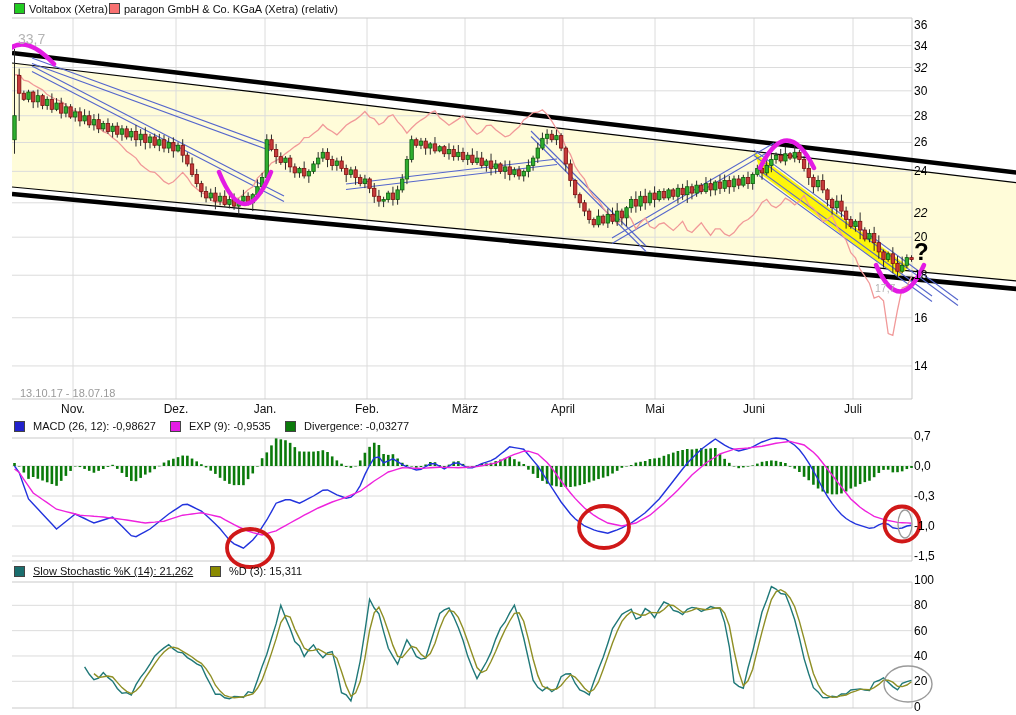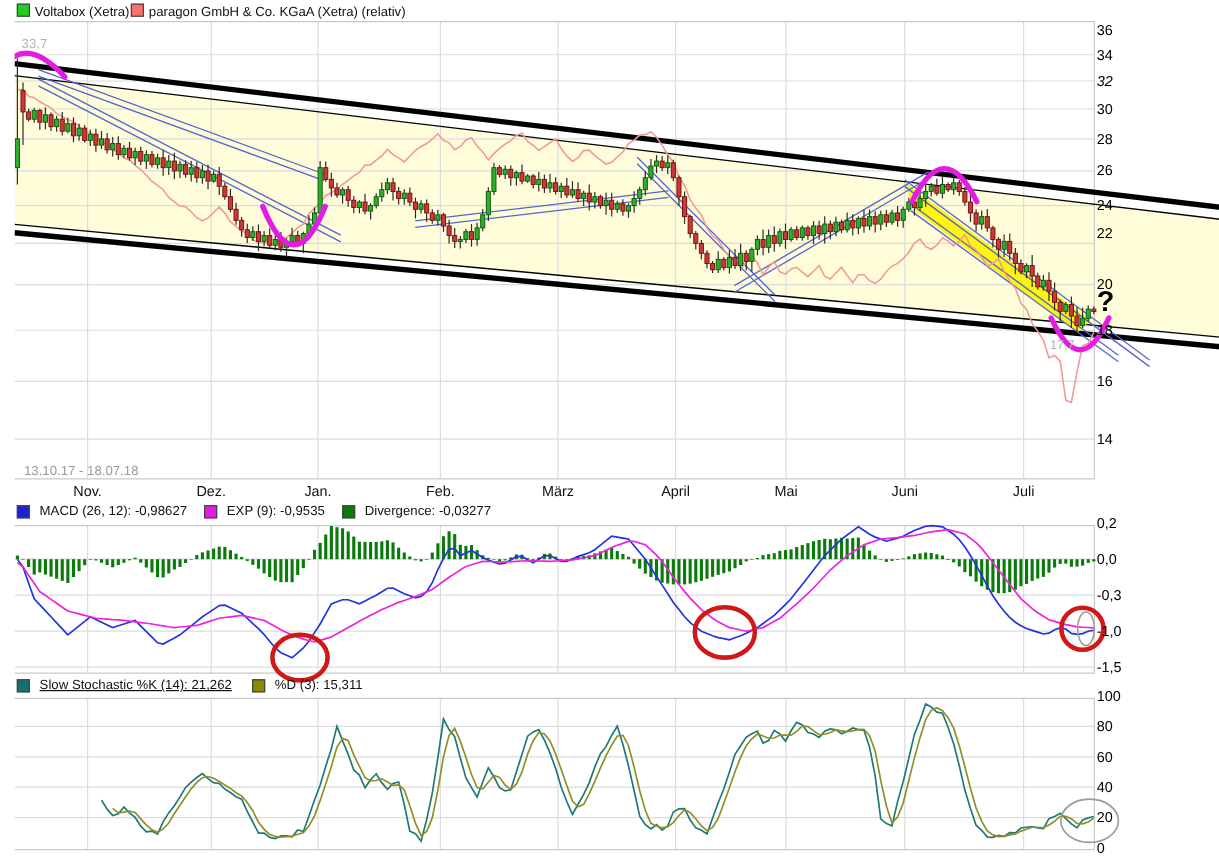--- a/index.html
+++ b/index.html
@@ -4,21 +4,21 @@
 <style>
   html,body{margin:0;padding:0;background:#fff;}
   .stage{position:relative;width:1016px;height:715px;background:#fff;overflow:hidden;
          font-family:"Liberation Sans","DejaVu Sans",sans-serif;margin-left:12px;}
   .stage svg{position:absolute;left:0;top:0;}
   .legend{position:absolute;display:flex;align-items:center;gap:4px;font-size:11px;color:#111;white-space:nowrap;}
   .sw{display:inline-block;width:9px;height:9px;border:1px solid #444;margin-right:4px;vertical-align:-1px;}
   .tick{position:absolute;font-size:12px;color:#000000;}
   .month{position:absolute;font-size:12px;color:#111;transform:translateX(-50%);}
   .daterange{position:absolute;left:8px;top:387px;font-size:11px;color:#9a9a9a;}
-  .faint{position:absolute;font-size:11px;color:#b4b4b4;}
+  .faint{position:absolute;font-size:14px;color:#b4b4b4;}
   .qmark{position:absolute;left:902px;top:238px;font-size:24px;font-weight:bold;color:#000;}
   .ann-red{position:absolute;left:760px;top:522px;font-size:17.5px;line-height:21.5px;font-weight:bold;color:#d01818;}
 </style>
 </head>
 <body>
 
 <div class="stage">
 
   <svg id="chart" width="1016" height="715" viewBox="0 0 1016 715">
       <polygon points="0,63 1016,184 1016,282 0,187" fill="#fffcd9"></polygon>
@@ -732,35 +732,35 @@
       <span>%D (3): 15,311</span>
   </div>
 
 <div class="tick" style="left: 902px; top: 18px;">36</div>
     <div class="tick" style="left: 902px; top: 38.6342px;">34</div>
     <div class="tick" style="left: 902px; top: 60.5197px; font-style: italic;">32</div>
     <div class="tick" style="left: 902px; top: 83.8181px;">30</div>
     <div class="tick" style="left: 902px; top: 108.725px;">28</div>
     <div class="tick" style="left: 902px; top: 135.477px;">26</div>
     <div class="tick" style="left: 902px; top: 164.373px;">24</div>
-    <div class="tick" style="left: 902px; top: 187px;">22</div>
+    <div class="tick" style="left: 902px; top: 206px; font-style: italic;">22</div>
     <div class="tick" style="left: 902px; top: 230.191px;">20</div>
     <div class="tick" style="left: 902px; top: 268.226px; text-align: right;">18</div>
     <div class="tick" style="left: 902px; top: 310.746px;">16</div>
     <div class="tick" style="left: 902px; top: 358.951px;">14</div>
     <div class="month" style="left: 61px; top: 402px;">Nov.</div>
     <div class="month" style="left: 164px; top: 402px;">Dez.</div>
     <div class="month" style="left: 253px; top: 402px;">Jan.</div>
     <div class="month" style="left: 355px; top: 402px;">Feb.</div>
     <div class="month" style="left: 453px; top: 402px;">März</div>
     <div class="month" style="left: 551px; top: 402px;">April</div>
     <div class="month" style="left: 643px; top: 402px; text-align: right;">Mai</div>
     <div class="month" style="left: 742px; top: 402px;">Juni</div>
     <div class="month" style="left: 841px; top: 402px;">Juli</div>
-    <div class="tick" style="left: 902px; top: 429px;">0,2</div>
+    <div class="tick" style="left: 902px; top: 429px;">0,7</div>
     <div class="tick" style="left: 902px; top: 459px;">0,0</div>
     <div class="tick" style="left: 902px; top: 489px;">-0,3</div>
     <div class="tick" style="left: 902px; top: 519px;">-1,0</div>
     <div class="tick" style="left: 902px; top: 549px;">-1,5</div>
     <div class="tick" style="left: 902px; top: 573px;">100</div>
     <div class="tick" style="left: 902px; top: 598.326px;">80</div>
     <div class="tick" style="left: 902px; top: 623.652px;">60</div>
     <div class="tick" style="left: 902px; top: 648.978px;">40</div>
     <div class="tick" style="left: 902px; top: 674.304px;">20</div>
     <div class="tick" style="left: 902px; top: 699.63px;">0</div>

